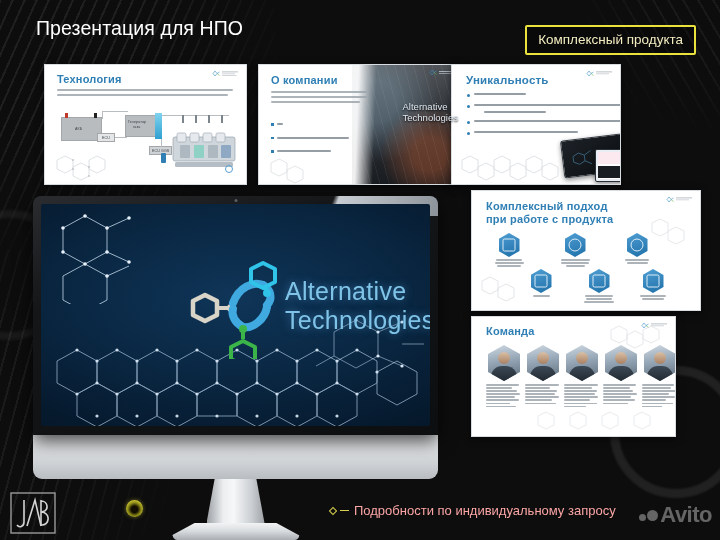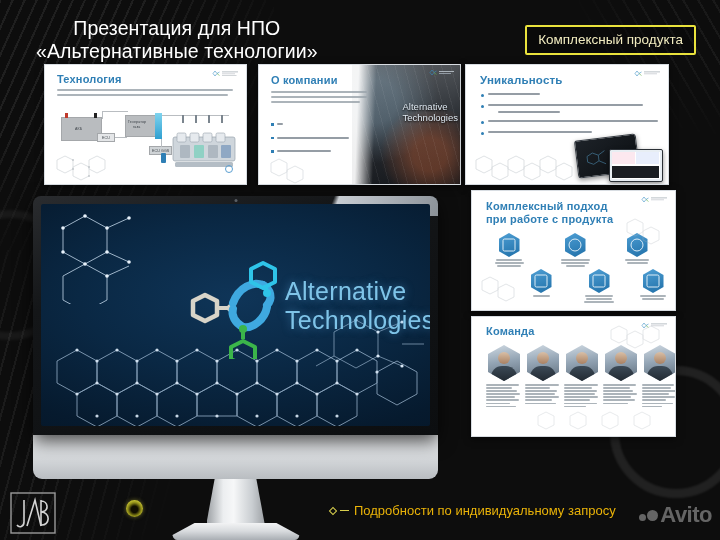--- a/index.html
+++ b/index.html
@@ -111,39 +111,39 @@
     font-size:9.5px; line-height:11px; text-align:left; text-shadow:0 1px 2px #000;
   }
   #slide-company .s-title { position:absolute; left:12px; top:9px; font-size:11px; }
   #slide-company .para { position:absolute; left:12px; top:26px; width:96px; }
   #slide-company .para .tline { margin-bottom:3px; }
   #slide-company .bullets { position:absolute; left:12px; top:58px; }
   .bullet-row { display:flex; align-items:center; gap:3px; margin-bottom:11px; }
   .bullet-dot { width:2.5px; height:2.5px; background:#2f7fb5; flex:none; }
 
   
-  #slide-unique { left:465px; top:64px; width:204px; height:121px; }
+  #slide-unique { left:451px; top:64px; width:170px; height:121px; }
   #slide-unique .s-title { position:absolute; left:14px; top:9px; font-size:11.5px; }
   #slide-unique .ulist { position:absolute; left:15px; top:28px; width:175px; }
   .u-row { display:flex; align-items:flex-start; gap:4px; margin-bottom:7px; }
   .u-mark { width:3px; height:3px; background:#2f7fb5; border-radius:50%; margin-top:1px; flex:none; }
   .u-lines { flex:1; }
   .device-card {
     position:absolute; border-radius:3px;
     background:linear-gradient(145deg,#1d2228,#0b0e11);
     border:1px solid #343a41; box-shadow:0 2px 5px rgba(0,0,0,.45);
   }
   .device-tab {
     position:absolute; border-radius:2px; background:#e8eef3;
     border:1px solid #2b3036; box-shadow:0 2px 5px rgba(0,0,0,.45);
     overflow:hidden;
   }
 
   
-  #slide-approach { left:471px; top:190px; width:205px; height:121px; }
+  #slide-approach { left:471px; top:190px; width:230px; height:121px; }
   #slide-approach .s-title {
     position:absolute; left:14px; top:9px; font-size:11px; line-height:13px;
   }
   .hexicon-wrap { position:absolute; width:30px; text-align:center; }
   .hexicon {
     width:21px; height:24px; margin:0 auto;
     background:linear-gradient(160deg,#4f9fd4,#1f6fa8);
     clip-path:polygon(50% 0%,100% 25%,100% 75%,50% 100%,0% 75%,0% 25%);
     position:relative;
   }
@@ -232,21 +232,21 @@
   }
   .yellow-dot {
     position:absolute; left:126px; top:500px; width:17px; height:17px; z-index:6;
     border-radius:50%;
     background:radial-gradient(circle at 50% 55%, #120f00 0 26%, #8d8a17 52%, #d8d33c 78%, #b8b32e 100%);
     box-shadow:0 0 4px rgba(200,195,60,.5);
   }
   .footnote {
     position:absolute; left:330px; top:503px; z-index:6;
     display:flex; align-items:center; gap:5px;
-    color:#eab308; font-size:13px; white-space:nowrap;
+    color:#fca5a5; font-size:13px; white-space:nowrap;
   }
   .fn-diamond {
     width:6px; height:6px; border:1.3px solid #d8cf4e; transform:rotate(45deg); flex:none;
   }
   .fn-dash { width:9px; height:1.3px; background:#d8cf4e; flex:none; margin-left:-1px; }
 
   .avito {
     position:absolute; right:8px; bottom:12px; z-index:7;
     display:flex; align-items:center; gap:2px;
     color:rgba(225,225,225,.42); font-size:22px; font-weight:700; letter-spacing:-.5px;text-align:center;
@@ -262,21 +262,20 @@
 <div id="bg">
   <div class="stripes-tl"></div>
   <div class="stripes-bl"></div>
   <div class="stripes-tr"></div>
   <div class="ring"></div>
   <div class="ring2"></div>
 </div>
 
 <div class="header">
   <div class="title-line">Презентация для НПО</div>
-  <div class="title-line">«Альтернативные технологии»</div>
 </div>
 <div class="badge">Комплексный продукта</div>
 
 <div class="slide" id="slide-tech">
   <svg class="s-logo" viewBox="0 0 60 22">
     <path d="M8 4 L12 9 L8 14 L4 9 Z" fill="none" stroke="#3a8fc4" stroke-width="1.4"></path>
     <path d="M12 9 L17 6" stroke="#3a8fc4" stroke-width="1.4"></path>
     <path d="M12 9 L17 13" stroke="#63b548" stroke-width="1.4"></path>
     <rect x="22" y="5" width="32" height="1.6" fill="#9aa3ab"></rect>
     <rect x="22" y="9" width="26" height="1.4" fill="#b3bac0"></rect>

